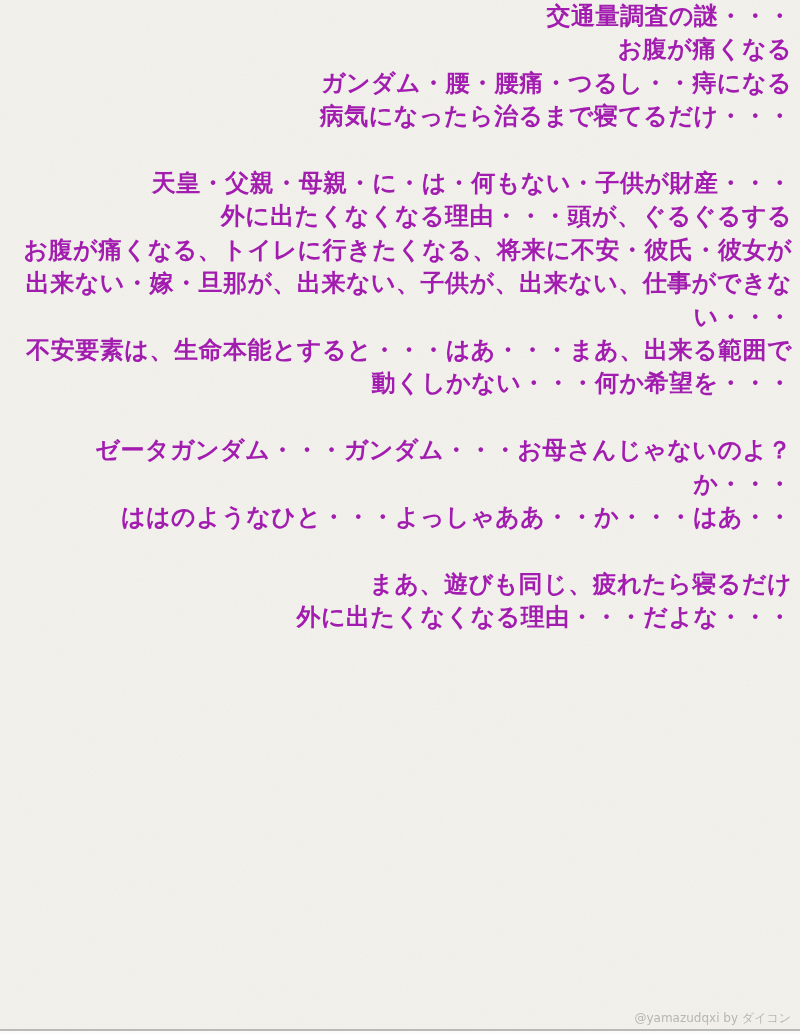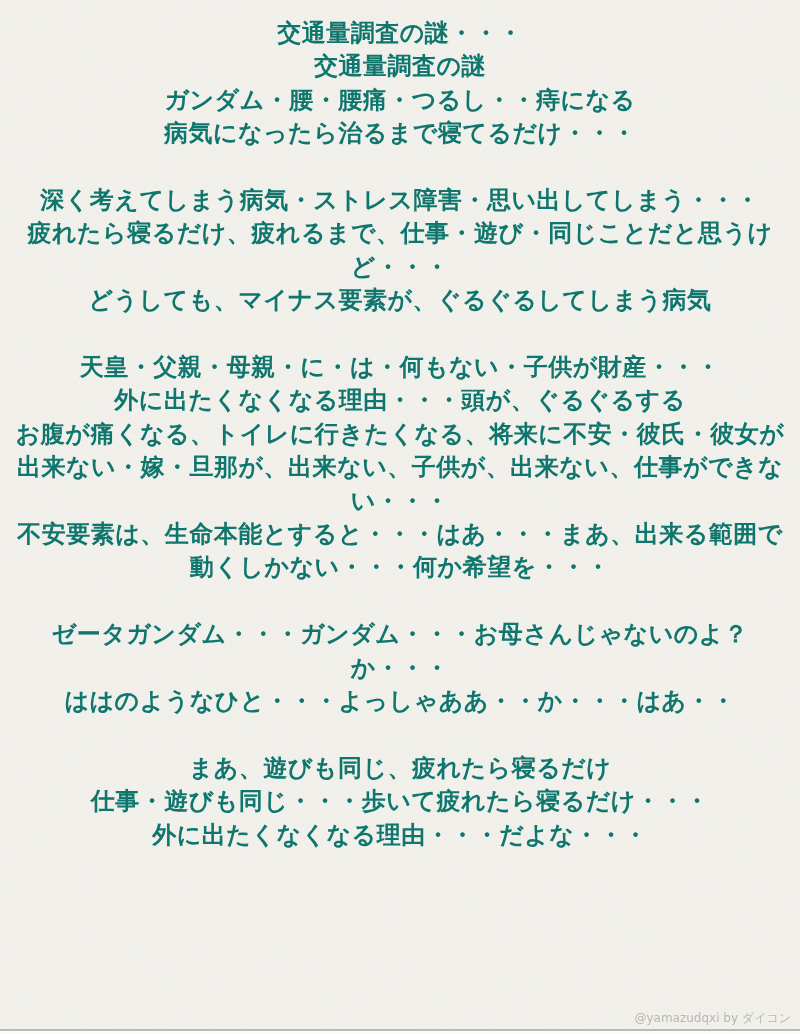--- a/index.html
+++ b/index.html
@@ -16,27 +16,26 @@
   }
   .paper-texture {
     position: absolute;
     inset: 0;
     width: 800px;
     height: 1034px;
     pointer-events: none;
   }
   .text-body {
     position: relative;
-    padding-top: 17px;
-    text-align: center;
+    text-align: right;
     font-weight: bold;
     font-size: 24px;
     line-height: 33.4px;
     letter-spacing: 0.5px;
-    color: #0f766e;
+    color: #a21caf;
   }
   .para {
     margin: 0 8px 33.4px 8px;
   }
   .para:last-child {
     margin-bottom: 0;
   }
   .line {
     white-space: nowrap;
   }
@@ -70,52 +69,45 @@
       <feFuncA type="linear" slope="0.06" intercept="0"></feFuncA>
     </feComponentTransfer>
   </filter>
   <rect width="100%" height="100%" filter="url(#paperNoise)"></rect>
 </svg>
 
 <main class="text-body">
 
   <div class="para">
     <div class="line">交通量調査の謎・・・</div>
-    <div class="line">交通量調査の謎</div>
+    <div class="line">お腹が痛くなる</div>
     <div class="line">ガンダム・腰・腰痛・つるし・・痔になる</div>
     <div class="line">病気になったら治るまで寝てるだけ・・・</div>
   </div>
 
 
-  <div class="para">
-    <div class="line">深く考えてしまう病気・ストレス障害・思い出してしまう・・・</div>
-    <div class="line">疲れたら寝るだけ、疲れるまで、仕事・遊び・同じことだと思うけ</div>
-    <div class="line">ど・・・</div>
-    <div class="line">どうしても、マイナス要素が、ぐるぐるしてしまう病気</div>
-  </div>
 
   <div class="para">
     <div class="line">天皇・父親・母親・に・は・何もない・子供が財産・・・</div>
     <div class="line">外に出たくなくなる理由・・・頭が、ぐるぐるする</div>
     <div class="line">お腹が痛くなる、トイレに行きたくなる、将来に不安・彼氏・彼女が</div>
     <div class="line">出来ない・嫁・旦那が、出来ない、子供が、出来ない、仕事ができな</div>
     <div class="line">い・・・</div>
     <div class="line">不安要素は、生命本能とすると・・・はあ・・・まあ、出来る範囲で</div>
     <div class="line">動くしかない・・・何か希望を・・・</div>
   </div>
 
   <div class="para">
     <div class="line">ゼータガンダム・・・ガンダム・・・お母さんじゃないのよ？</div>
     <div class="line">か・・・</div>
     <div class="line">ははのようなひと・・・よっしゃああ・・か・・・はあ・・</div>
   </div>
 
   <div class="para">
     <div class="line">まあ、遊びも同じ、疲れたら寝るだけ</div>
-    <div class="line">仕事・遊びも同じ・・・歩いて疲れたら寝るだけ・・・</div>
     <div class="line">外に出たくなくなる理由・・・だよな・・・</div>
   </div>
 
 </main>
 
 <div class="watermark">@yamazudqxi by ダイコン</div>
 
 <div class="bottom-edge"></div>
 
 </body></html>

